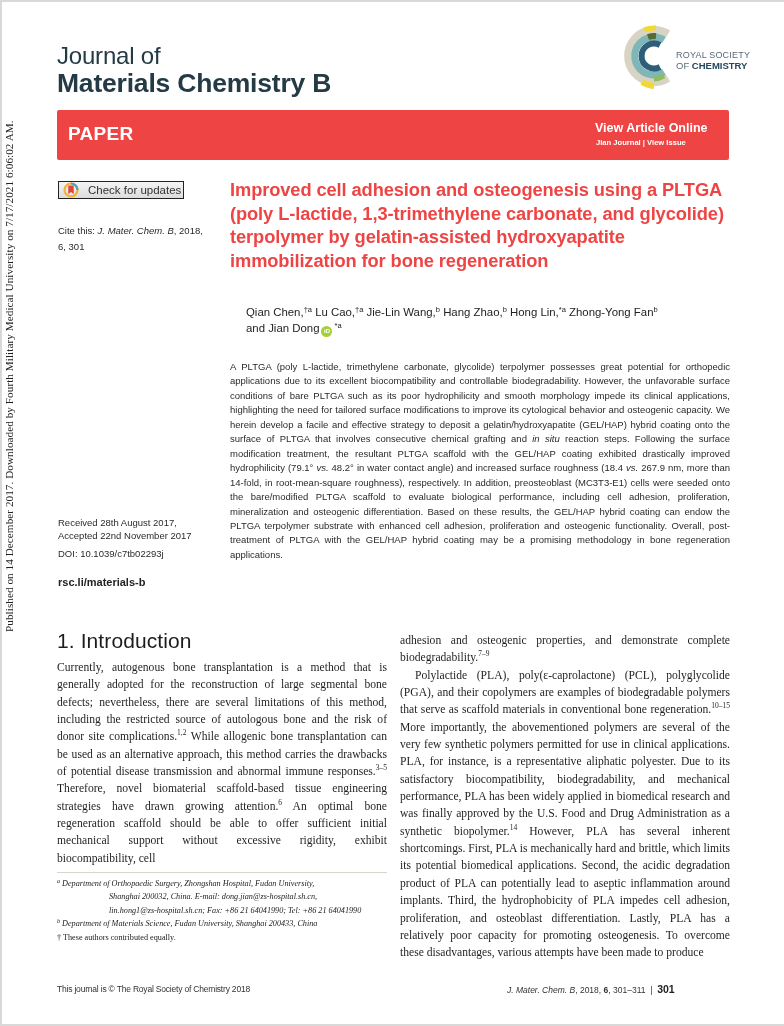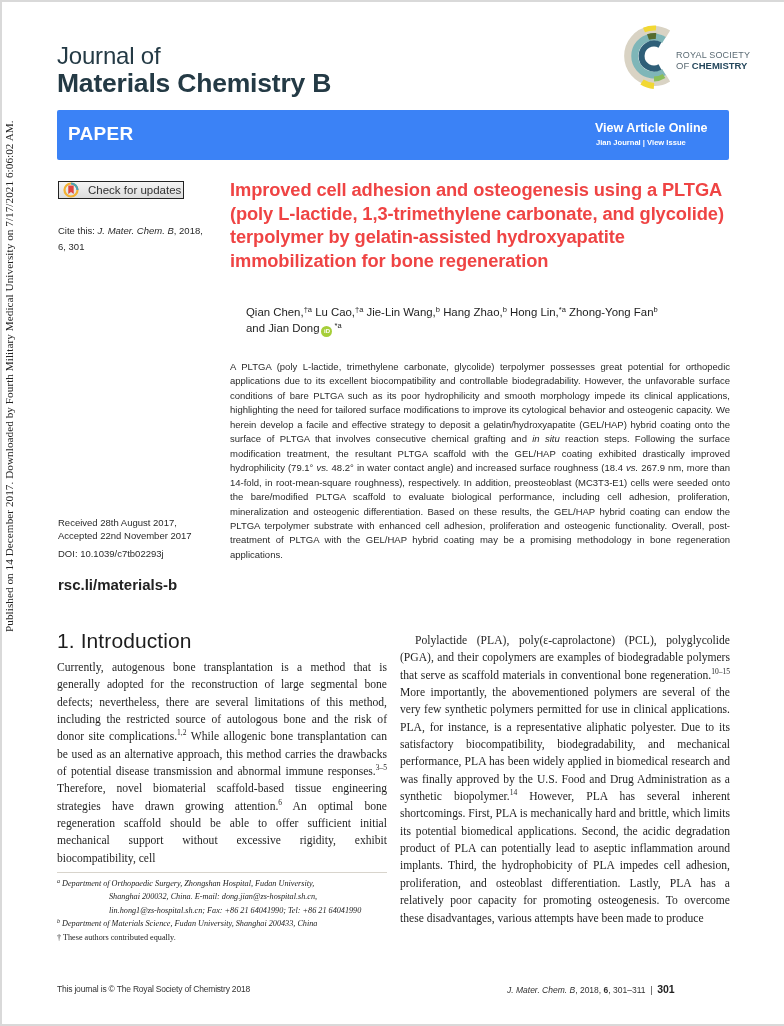--- a/index.html
+++ b/index.html
@@ -12,21 +12,21 @@
   .journal-title { position: absolute; left: 57px; top: 44px; color: #243a45; line-height: 1; }
   .journal-title .l1 { display: block; font-size: 24px; font-weight: 500; letter-spacing: -0.2px; }
   .journal-title .l2 { display: block; font-size: 26.5px; font-weight: 700; margin-top: 2px; letter-spacing: -0.2px; }
 
   .rsc-logo { position: absolute; left: 624px; top: 20px; width: 150px; height: 72px; }
   .rsc-logo svg { position: absolute; left: 0; top: 0; }
   .rsc-logo .t1 { position: absolute; left: 52px; top: 30px; font-size: 9px; color: #5b6b74; letter-spacing: 0.2px; white-space: nowrap; }
   .rsc-logo .t2 { position: absolute; left: 52px; top: 40px; font-size: 9.5px; color: #5b6b74; white-space: nowrap; }
   .rsc-logo .t2 b { color: #24475c; font-weight: 700; }
 
-  .banner { position: absolute; left: 57px; top: 110px; width: 672px; height: 50px; background: #3b82f6; border-radius: 2px; }
+  .banner { position: absolute; left: 57px; top: 110px; width: 672px; height: 50px; background: #ef4444; border-radius: 2px; }
   .banner .paper-label { position: absolute; left: 11px; top: 13px; font-size: 19px; font-weight: 700; color: #ffffff; letter-spacing: 0.3px; }
   .banner .view-online { position: absolute; left: 538px; top: 11px; font-size: 12.5px; font-weight: 700; color: #ffffff; white-space: nowrap; }
   .banner .view-links { position: absolute; left: 539px; top: 28px; font-size: 7.6px; font-weight: 700; color: #ffffff; white-space: nowrap; }
   .banner .view-links span { cursor: pointer; }
 
   .check-updates { position: absolute; left: 58px; top: 181px; width: 126px; height: 18px; border: 1.3px solid #222; background: linear-gradient(#f4f4f4, #dcdcdc); display: flex; align-items: center; font-size: 11.5px; color: #333; cursor: pointer; }
   .check-updates .cu-icon { width: 16px; height: 16px; margin-left: 4px; margin-right: 9px; position: relative; }
 
   .cite { position: absolute; left: 58px; top: 223px; font-size: 9.5px; color: #2a2a2a; line-height: 16px; width: 160px; }
   .cite i { font-style: italic; }
@@ -34,21 +34,21 @@
   .article-title { position: absolute; left: 230px; top: 178px; width: 510px; font-size: 18.3px; font-weight: 700; line-height: 23.5px; color: #ef4444; letter-spacing: -0.1px; }
   .authors { position: absolute; left: 246px; top: 305px; width: 510px; font-size: 11.4px; line-height: 15.5px; color: #222; }
   .authors sup { font-size: 7.5px; vertical-align: 4px; line-height: 0; }
   .orcid { display: inline-block; width: 11px; height: 11px; border-radius: 50%; background: #a6ce39; color: #fff; font-size: 6px; font-weight: 700; text-align: center; line-height: 11px; vertical-align: -1px; margin: 0 2px; cursor: pointer; }
 
   .abstract { position: absolute; left: 230px; top: 360px; width: 500px; font-size: 9.5px; line-height: 14.45px; color: #2a2a2a; text-align: justify; }
   .abstract i { font-style: italic; }
 
   .received { position: absolute; left: 58px; top: 516px; font-size: 9.5px; line-height: 13px; color: #2a2a2a; }
   .doi { position: absolute; left: 58px; top: 548px; font-size: 9.5px; color: #2a2a2a; }
-  .rsc-link { position: absolute; left: 58px; top: 576px; font-size: 15px; font-weight: 700; color: #222; cursor: pointer; }
+  .rsc-link { position: absolute; left: 58px; top: 576px; font-size: 11px; font-weight: 700; color: #222; cursor: pointer; }
 
   .section-heading { position: absolute; left: 57px; top: 629px; font-size: 21px; font-weight: 400; color: #1d1d1d; letter-spacing: 0.1px; }
 
   .col { position: absolute; font-family: "Liberation Serif", serif; font-size: 11.6px; line-height: 17.35px; color: #1f1f1f; text-align: justify; }
   .col.left { left: 57px; top: 659px; width: 330px; }
   .col.right { left: 400px; top: 632px; width: 330px; }
   .col sup { font-size: 7.5px; vertical-align: 5px; line-height: 0; }
   .col .indent { text-indent: 15px; }
 
   .footnote-rule { position: absolute; left: 57px; top: 872px; width: 330px; height: 1px; background: #d8d4cc; }
@@ -134,20 +134,21 @@
 <div class="doi">DOI: 10.1039/c7tb02293j</div>
 <div class="rsc-link">rsc.li/materials-b</div>
 
 <h2 class="section-heading">1. Introduction</h2>
 
 <div class="col left">
   <p><span>Currently, autogenous bone transplantation is a method that is generally adopted for the reconstruction of large segmental bone defects; nevertheless, there are several limitations of this method, including the restricted source of autologous bone and the risk of donor site complications.</span><sup>1,2</sup><span> While allogenic bone transplantation can be used as an alternative approach, this method carries the drawbacks of potential disease transmission and abnormal immune responses.</span><sup>3–5</sup><span> Therefore, novel biomaterial scaffold-based tissue engineering strategies have drawn growing attention.</span><sup>6</sup><span> An optimal bone regeneration scaffold should be able to offer sufficient initial mechanical support without excessive rigidity, exhibit biocompatibility, cell</span></p>
 </div>
 
 <div class="col right">
+  <p><span>adhesion and osteogenic properties, and demonstrate complete biodegradability.</span><sup>7–9</sup></p>
   <p class="indent"><span>Polylactide (PLA), poly(ε-caprolactone) (PCL), polyglycolide (PGA), and their copolymers are examples of biodegradable polymers that serve as scaffold materials in conventional bone regeneration.</span><sup>10–15</sup><span> More importantly, the abovementioned polymers are several of the very few synthetic polymers permitted for use in clinical applications. PLA, for instance, is a representative aliphatic polyester. Due to its satisfactory biocompatibility, biodegradability, and mechanical performance, PLA has been widely applied in biomedical research and was finally approved by the U.S. Food and Drug Administration as a synthetic biopolymer.</span><sup>14</sup><span> However, PLA has several inherent shortcomings. First, PLA is mechanically hard and brittle, which limits its potential biomedical applications. Second, the acidic degradation product of PLA can potentially lead to aseptic inflammation around implants. Third, the hydrophobicity of PLA impedes cell adhesion, proliferation, and osteoblast differentiation. Lastly, PLA has a relatively poor capacity for promoting osteogenesis. To overcome these disadvantages, various attempts have been made to produce</span></p>
 </div>
 
 <div class="footnote-rule"></div>
 <div class="footnotes">
   <div class="fn"><sup>a</sup> <span>Department of Orthopaedic Surgery, Zhongshan Hospital, Fudan University,</span><span class="cont">Shanghai 200032, China. E-mail: dong.jian@zs-hospital.sh.cn,</span><span class="cont">lin.hong1@zs-hospital.sh.cn; Fax: +86 21 64041990; Tel: +86 21 64041990</span></div>
   <div class="fn"><sup>b</sup> <span>Department of Materials Science, Fudan University, Shanghai 200433, China</span></div>
   <div>† These authors contributed equally.</div>
 </div>
 

